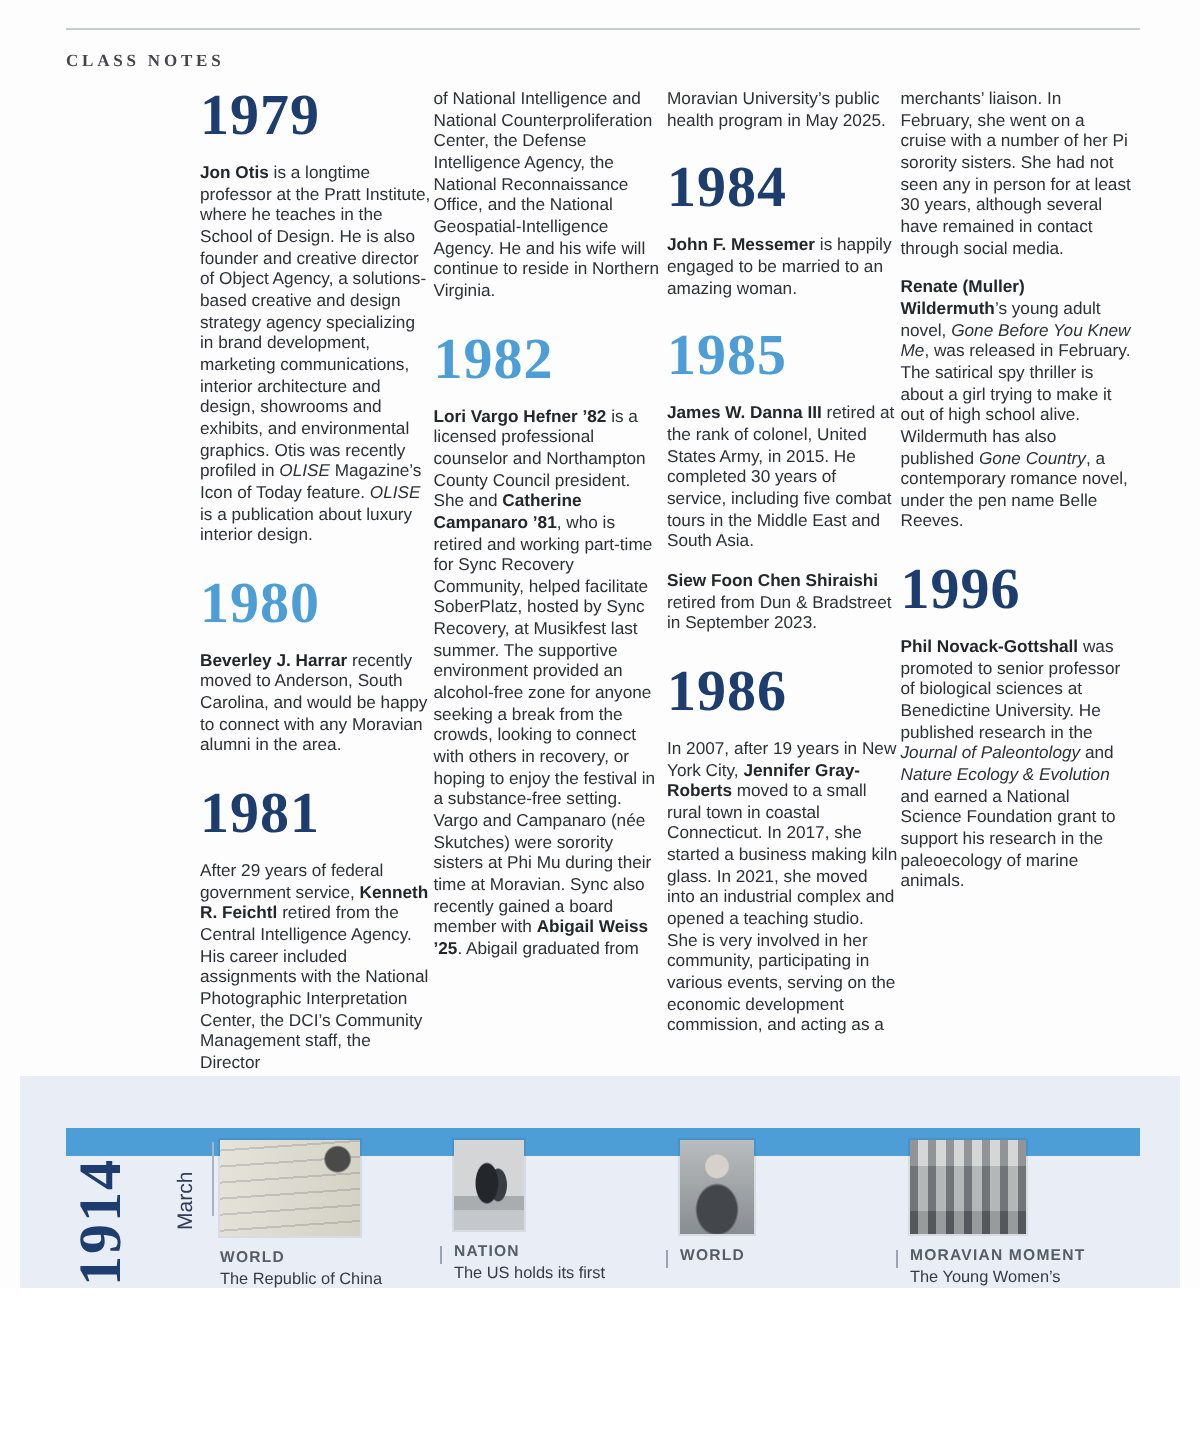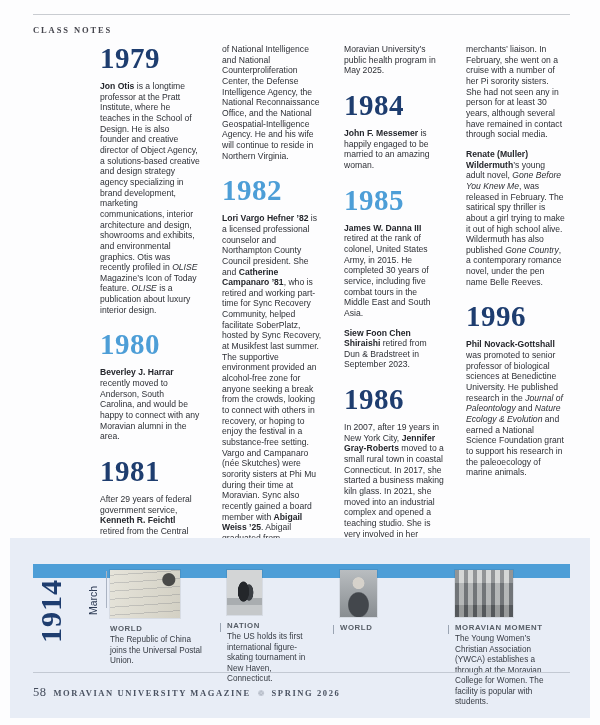--- a/index.html
+++ b/index.html
@@ -1,25 +1,25 @@
 <!DOCTYPE html>
 <html><head>
 <meta charset="utf-8">
 <style>
   html,body{margin:0;padding:0;}
   body{font-family:"Liberation Sans","DejaVu Sans",sans-serif;background:#ffffff;}
-  .page{position:relative;width:600px;height:725px;background:#fdfdfe;overflow:hidden;}
+  .page{position:relative;width:600px;height:644px;background:#fdfdfe;overflow:hidden;}
 
   
   .top-rule{position:absolute;left:33px;right:30px;top:14px;border-top:1px solid #c9ccd1;}
   .kicker{position:absolute;left:33px;top:25px;font-family:"Liberation Serif","DejaVu Serif",serif;
           font-size:8.5px;letter-spacing:1.9px;color:#44444c;font-weight:600;}
 
   
-  .columns{position:absolute;left:100px;top:44px;width:466px;display:flex;gap:22px;}
+  .columns{position:absolute;left:100px;top:44px;width:466px;display:flex;gap:1px;}
   .col{flex:1;min-width:0;}
   .year{font-family:"Liberation Serif","DejaVu Serif",serif;font-weight:700;font-size:29px;
         line-height:1;margin:15px 0 8px;letter-spacing:.5px;}
   .year.navy{color:#1e3d6f}
   .year.blue{color:#4d9ed7}
   .col .year:first-child{margin-top:0;}
   p.note{font-size:8.6px;line-height:1.24;color:#2e3036;margin:0 0 9px;}
   p.note strong{font-weight:700;color:#24262c;}
   p.note em{font-style:italic;}
 

